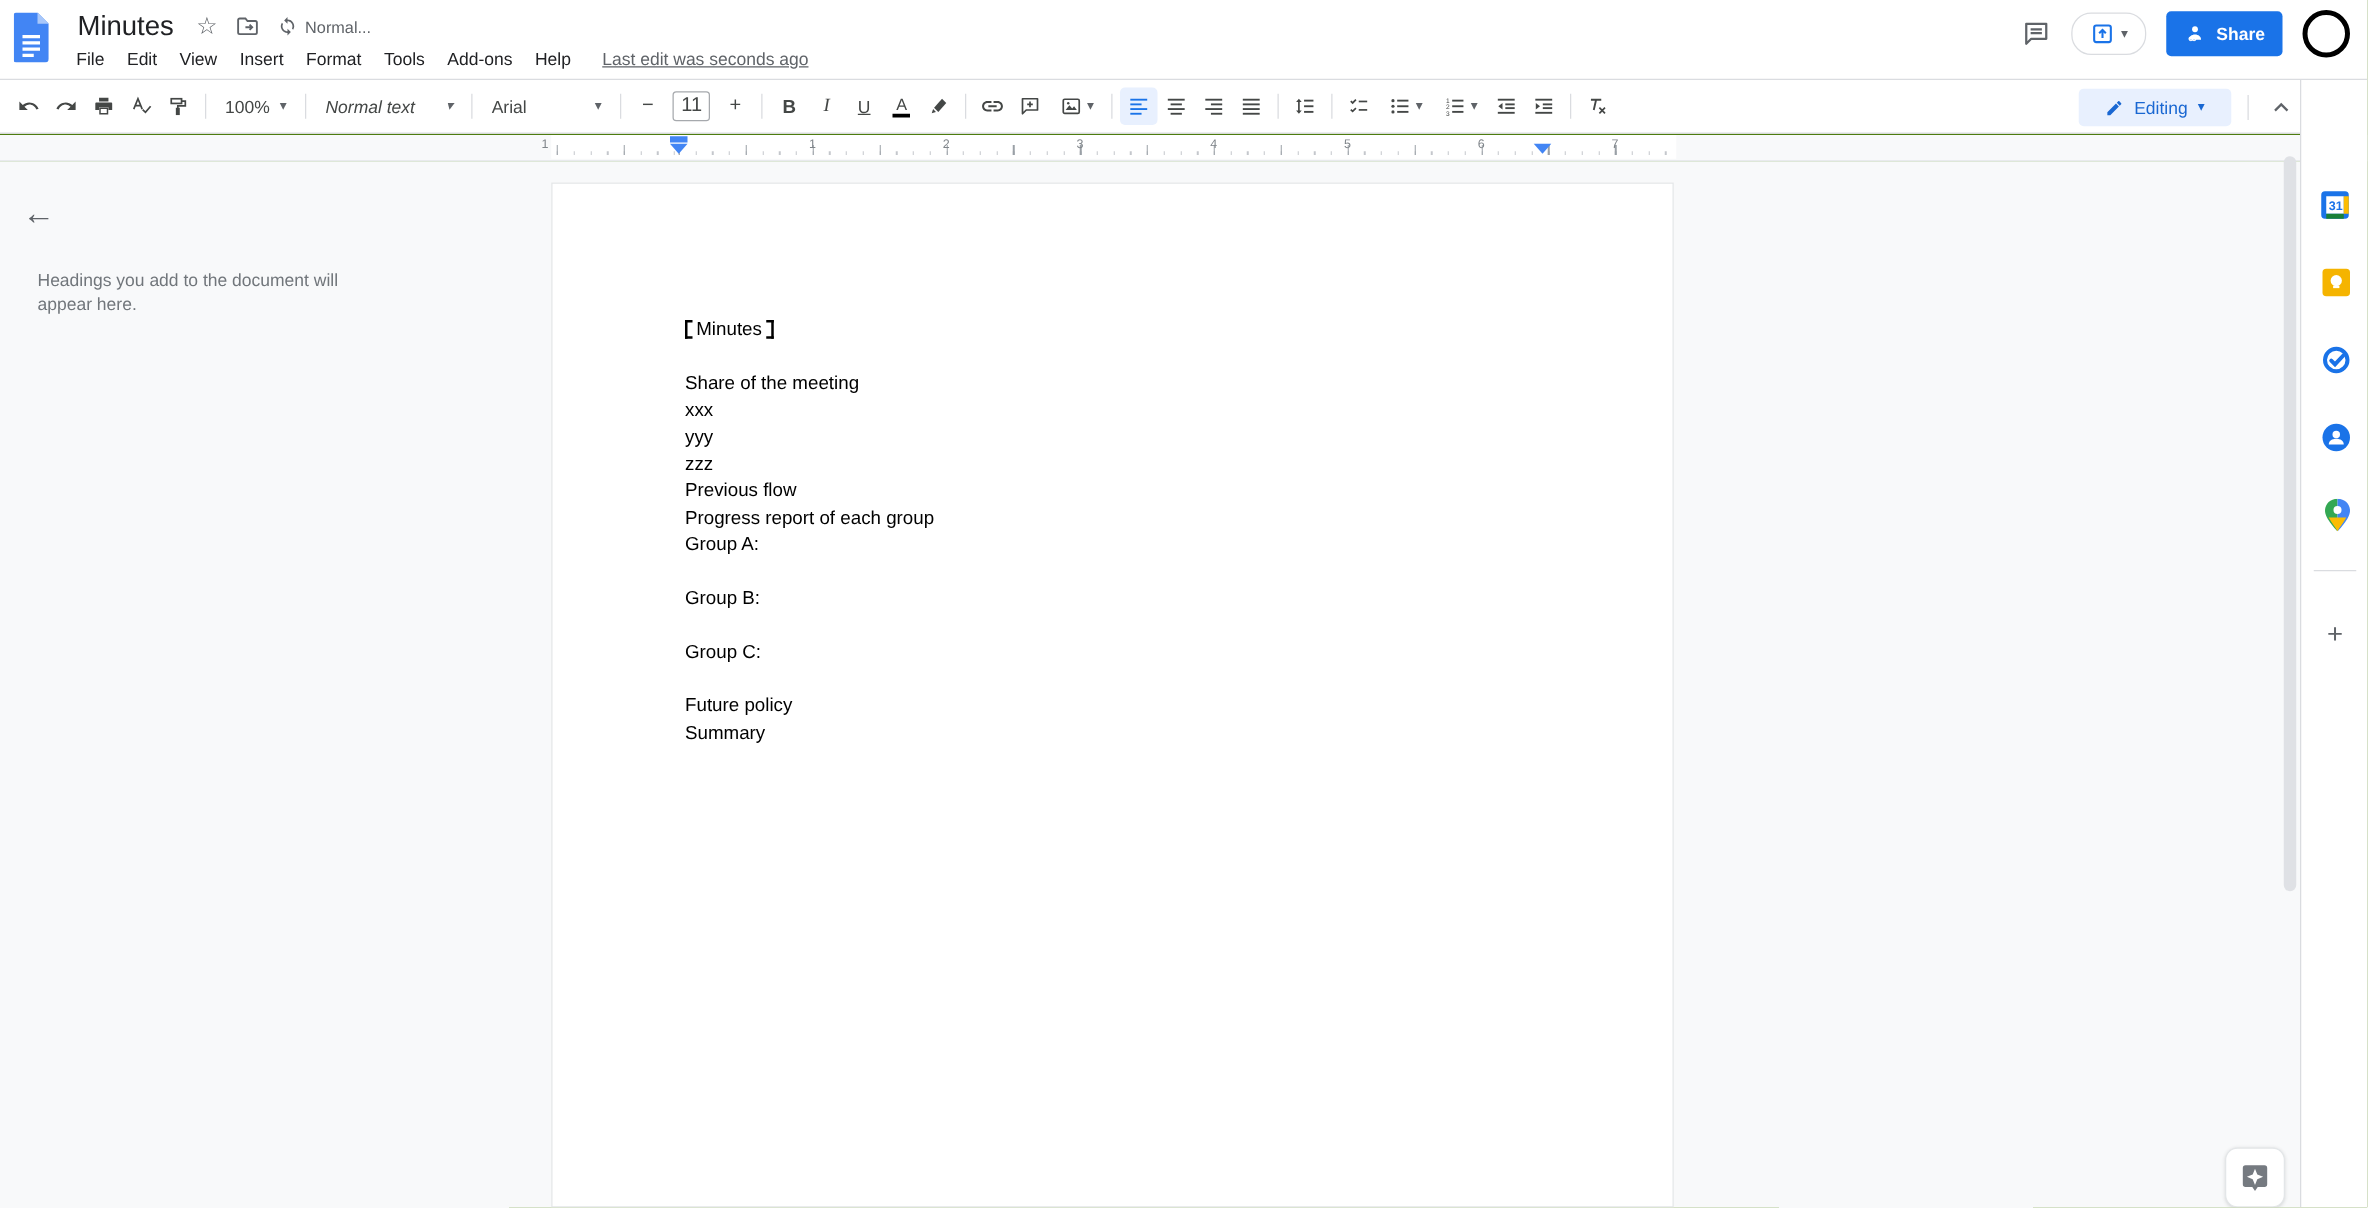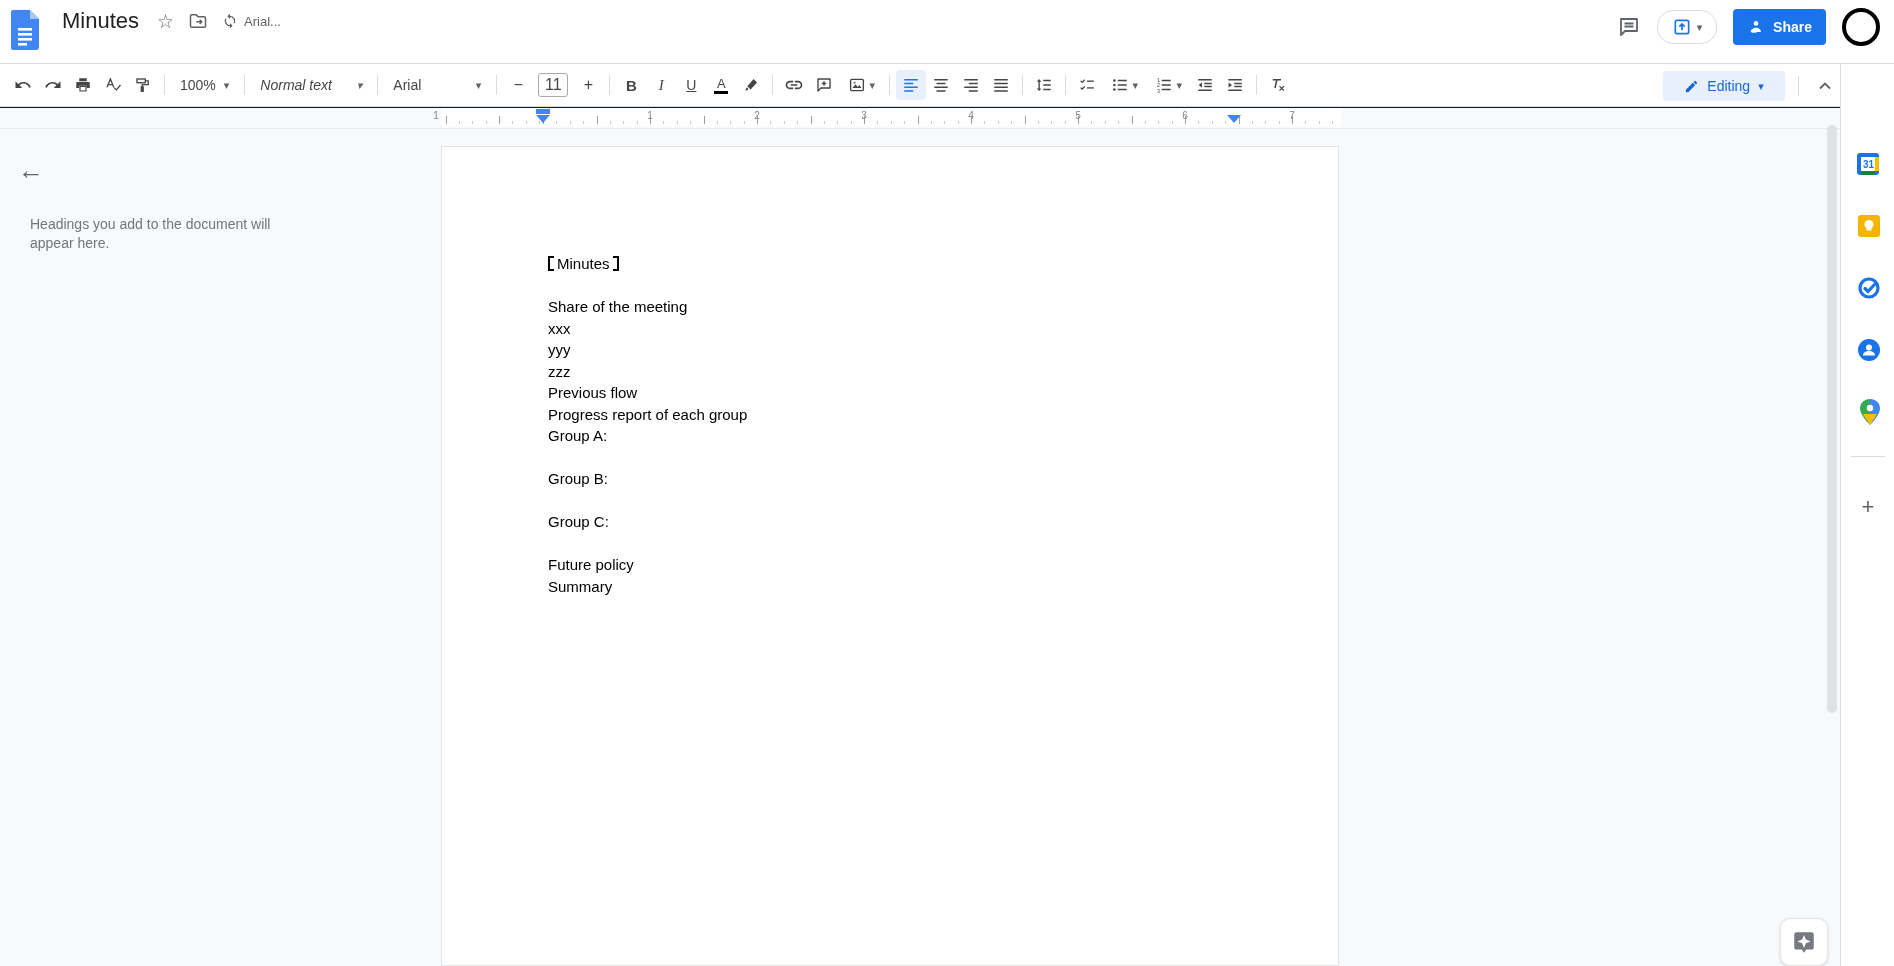--- a/index.html
+++ b/index.html
@@ -1,17 +1,17 @@
 <!DOCTYPE html>
 <html><head>
 <meta charset="utf-8">
 <style>
   html,body{margin:0;padding:0;background:#fff;}
   #app{position:relative;width:1894px;height:966px;overflow:hidden;
-       font-family:"Liberation Sans",sans-serif;color:#202124;background:#0f172a;}
+       font-family:"Liberation Sans",sans-serif;color:#202124;background:#4d7c0f;}
   svg{display:block;}
 
   
   .header{position:absolute;left:0;top:0;width:1894px;height:63px;background:#fff;border-bottom:1px solid #dadce0;}
   .docs-logo{position:absolute;left:11px;top:10px;}
   .title-row{position:absolute;left:58px;top:6px;height:30px;display:flex;align-items:center;gap:14px;}
   .doc-title{font-size:22px;color:#202124;padding:2px 4px;}
   .title-icon{color:#5f6368;display:flex;align-items:center;}
   .star-glyph{font-size:19px;line-height:1;color:#5f6368;}
   .saving-wrap{display:flex;align-items:center;gap:6px;color:#5f6368;}
@@ -107,24 +107,37 @@
           <path d="M3 6.5V18a1.5 1.5 0 0 0 1.5 1.5h15A1.5 1.5 0 0 0 21 18V8.5A1.5 1.5 0 0 0 19.5 7H12l-2-2.5H4.5A1.5 1.5 0 0 0 3 6V6.5z"></path>
           <path d="M10 13h6M14 10.5L16.5 13 14 15.5"></path>
         </svg>
       </span>
       <span class="saving-wrap">
         <span class="title-icon">
           <svg width="16" height="16" viewBox="0 0 24 24" fill="currentColor">
             <path d="M12 4V1L8 5l4 4V6c3.3 0 6 2.7 6 6 0 1-.25 1.97-.7 2.8l1.46 1.46A8 8 0 0 0 12 4zm0 14c-3.3 0-6-2.7-6-6 0-1 .25-1.97.7-2.8L5.24 7.74A8 8 0 0 0 12 20v3l4-4-4-4v3z"></path>
           </svg>
         </span>
-        <span class="saving-text">Arial...</span>
-      </span>
-    </div>
-
+        <span class="saving-text">Normal...</span>
+      </span>
+    </div>
+
+    <nav class="menubar">
+      <span style="display:flex">
+          <div class="menu-item">File</div>
+          <div class="menu-item">Edit</div>
+          <div class="menu-item">View</div>
+          <div class="menu-item">Insert</div>
+          <div class="menu-item">Format</div>
+          <div class="menu-item">Tools</div>
+          <div class="menu-item">Add-ons</div>
+          <div class="menu-item">Help</div>
+        </span>
+      <span class="last-edit">Last edit was seconds ago</span>
+    </nav>
 
     <div class="header-right">
       <span class="title-icon">
         <svg width="24" height="24" viewBox="0 0 24 24" fill="none" stroke="#5f6368" stroke-width="1.8">
           <path d="M4 4h16v12H8l-4 4V4z" stroke-linejoin="round"></path>
           <path d="M7.5 8.5h9M7.5 11.5h9"></path>
         </svg>
       </span>
       <span class="pill-btn">
         <svg width="20" height="20" viewBox="0 0 24 24" fill="none" stroke="#1a73e8" stroke-width="2">

